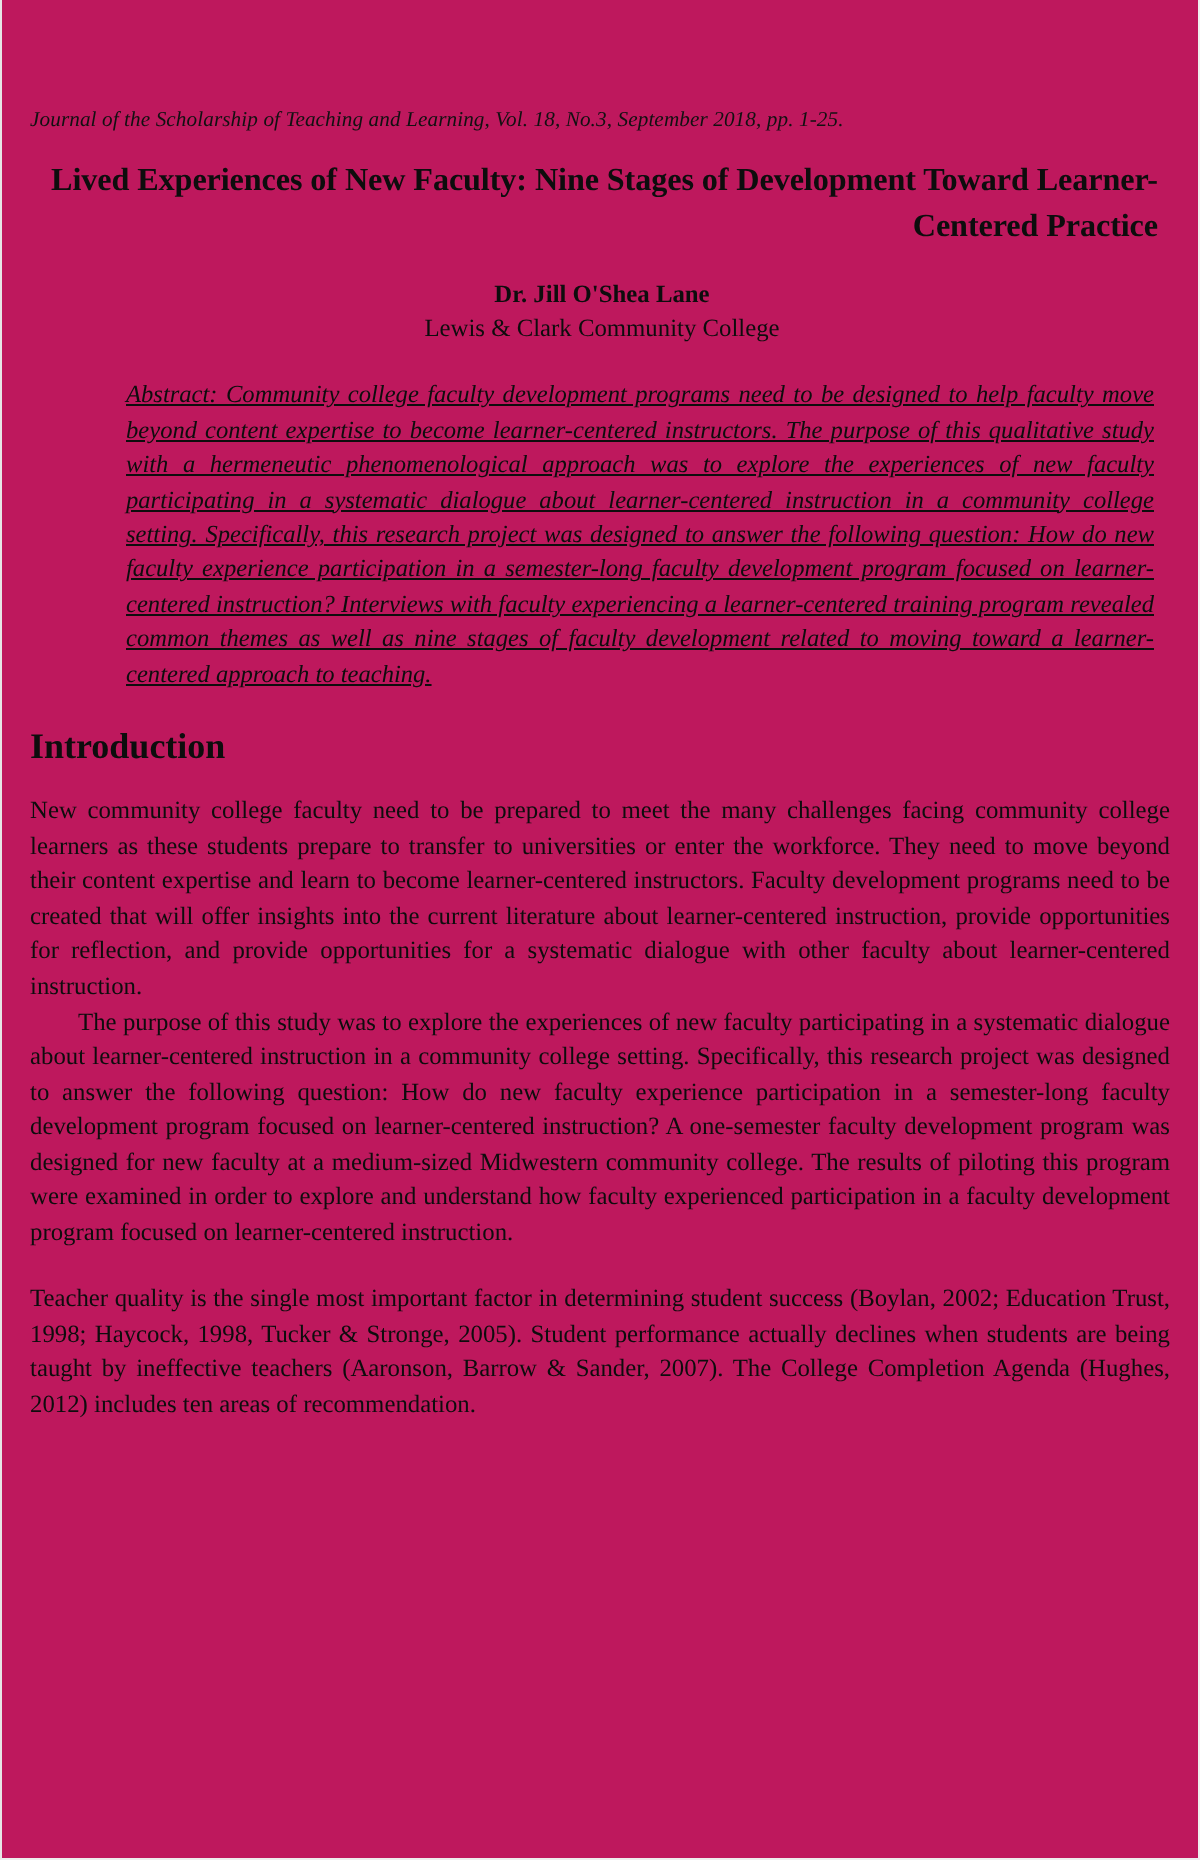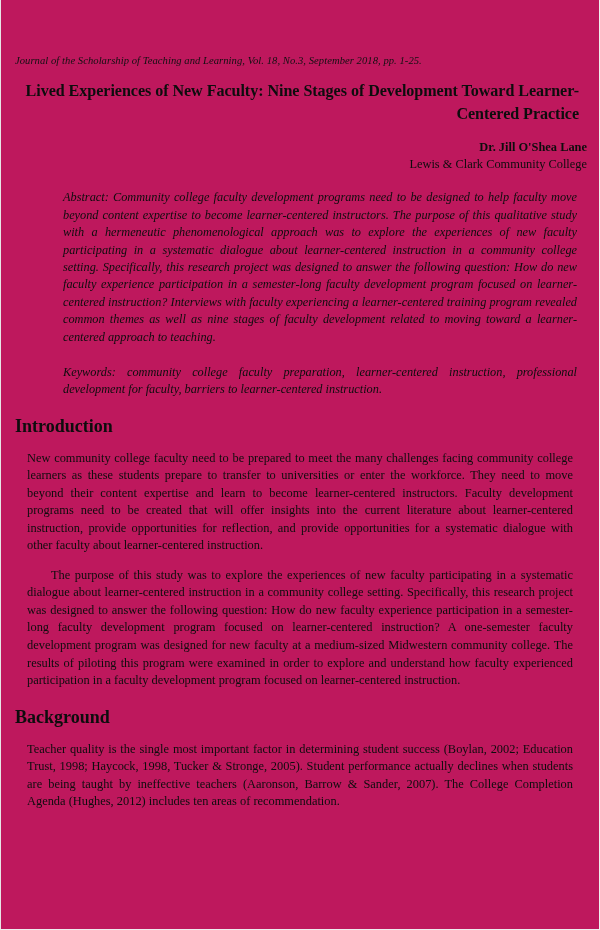--- a/index.html
+++ b/index.html
@@ -47,41 +47,42 @@
     text-align: right;
     font-weight: bold;
     font-size: 16.1px;
     line-height: 23px;
     padding: 0 8px;
     letter-spacing: -0.05px;
   }
 
   
   .author-block {
-    text-align: right;
+    text-align: center;
     margin-top: 14px;
     font-size: 12.4px;
     line-height: 16.6px;
   }
   .author-name { font-weight: bold; }
   .author-affil { font-weight: normal; font-family: Liberation Serif, serif; }
   .author-email { font-weight: normal; }
 
   
   .abstract-wrap {
     margin-top: 17px;
     padding-left: 48px;
     padding-right: 10px;
   }
   .abstract-p {
     font-style: italic;
     font-size: 12.3px;
     line-height: 17.45px;
     text-align: justify;
     margin: 0;
+    text-decoration: underline;
   }
   .keywords-p {
     font-style: italic;
     font-size: 12.3px;
     line-height: 17.45px;
     text-align: justify;
     margin: 0;
     margin-top: 17.4px;
   }
 
@@ -90,21 +91,21 @@
     font-weight: bold;
     font-size: 18px;
     line-height: 16px;
     margin-top: 19px;
     margin-bottom: 0;
   }
   .body-p {
     font-size: 12.4px;
     line-height: 17.55px;
     text-align: justify;
-    margin: 12px;
+    margin: 0;
     padding-right: 2px;
   }
   .body-p.first-after-head { margin-top: 16px; }
   .body-p.indented { text-indent: 24px; }
 </style>
 </head>
 <body>
 
 <div class="page">
   <div class="page-inner">
@@ -115,24 +116,22 @@
 
     <h1 class="title">Lived Experiences of New Faculty: Nine Stages of Development Toward Learner-Centered Practice</h1>
 
     <div class="author-block">
       <div class="author-name">Dr. Jill O'Shea Lane</div>
       <div class="author-affil">Lewis &amp; Clark Community College</div>
     </div>
 
     <div class="abstract-wrap">
       <p class="abstract-p">Abstract: Community college faculty development programs need to be designed to help faculty move beyond content expertise to become learner-centered instructors. The purpose of this qualitative study with a hermeneutic phenomenological approach was to explore the experiences of new faculty participating in a systematic dialogue about learner-centered instruction in a community college setting. Specifically, this research project was designed to answer the following question:  How do new faculty experience participation in a semester-long faculty development program focused on learner-centered instruction? Interviews with faculty experiencing a learner-centered training program revealed common themes as well as nine stages of faculty development related to moving toward a learner-centered approach to teaching.</p>
-      <p class="keywords-p">Keywords: community college faculty preparation, learner-centered instruction, professional development for faculty, barriers to learner-centered instruction.</p>
     </div>
 
     <h2 class="section-head">Introduction</h2>
     <p class="body-p first-after-head">New community college faculty need to be prepared to meet the many challenges facing community college learners as these students prepare to transfer to universities or enter the workforce. They need to move beyond their content expertise and learn to become learner-centered instructors. Faculty development programs need to be created that will offer insights into the current literature about learner-centered instruction, provide opportunities for reflection, and provide opportunities for a systematic dialogue with other faculty about learner-centered instruction.</p>
     <p class="body-p indented">The purpose of this study was to explore the experiences of new faculty participating in a systematic dialogue about learner-centered instruction in a community college setting. Specifically, this research project was designed to answer the following question:  How do new faculty experience participation in a semester-long faculty development program focused on learner-centered instruction? A one-semester faculty development program was designed for new faculty at a medium-sized Midwestern community college. The results of piloting this program were examined in order to explore and understand how faculty experienced participation in a faculty development program focused on learner-centered instruction.</p>
 
-    <h2 class="section-head">Background</h2>
     <p class="body-p first-after-head">Teacher quality is the single most important factor in determining student success (Boylan, 2002; Education Trust, 1998; Haycock, 1998, Tucker &amp; Stronge, 2005). Student performance actually declines when students are being taught by ineffective teachers (Aaronson, Barrow &amp; Sander, 2007). The College Completion Agenda (Hughes, 2012) includes ten areas of recommendation.</p>
 
   </div>
 </div>
 
 </body></html>

